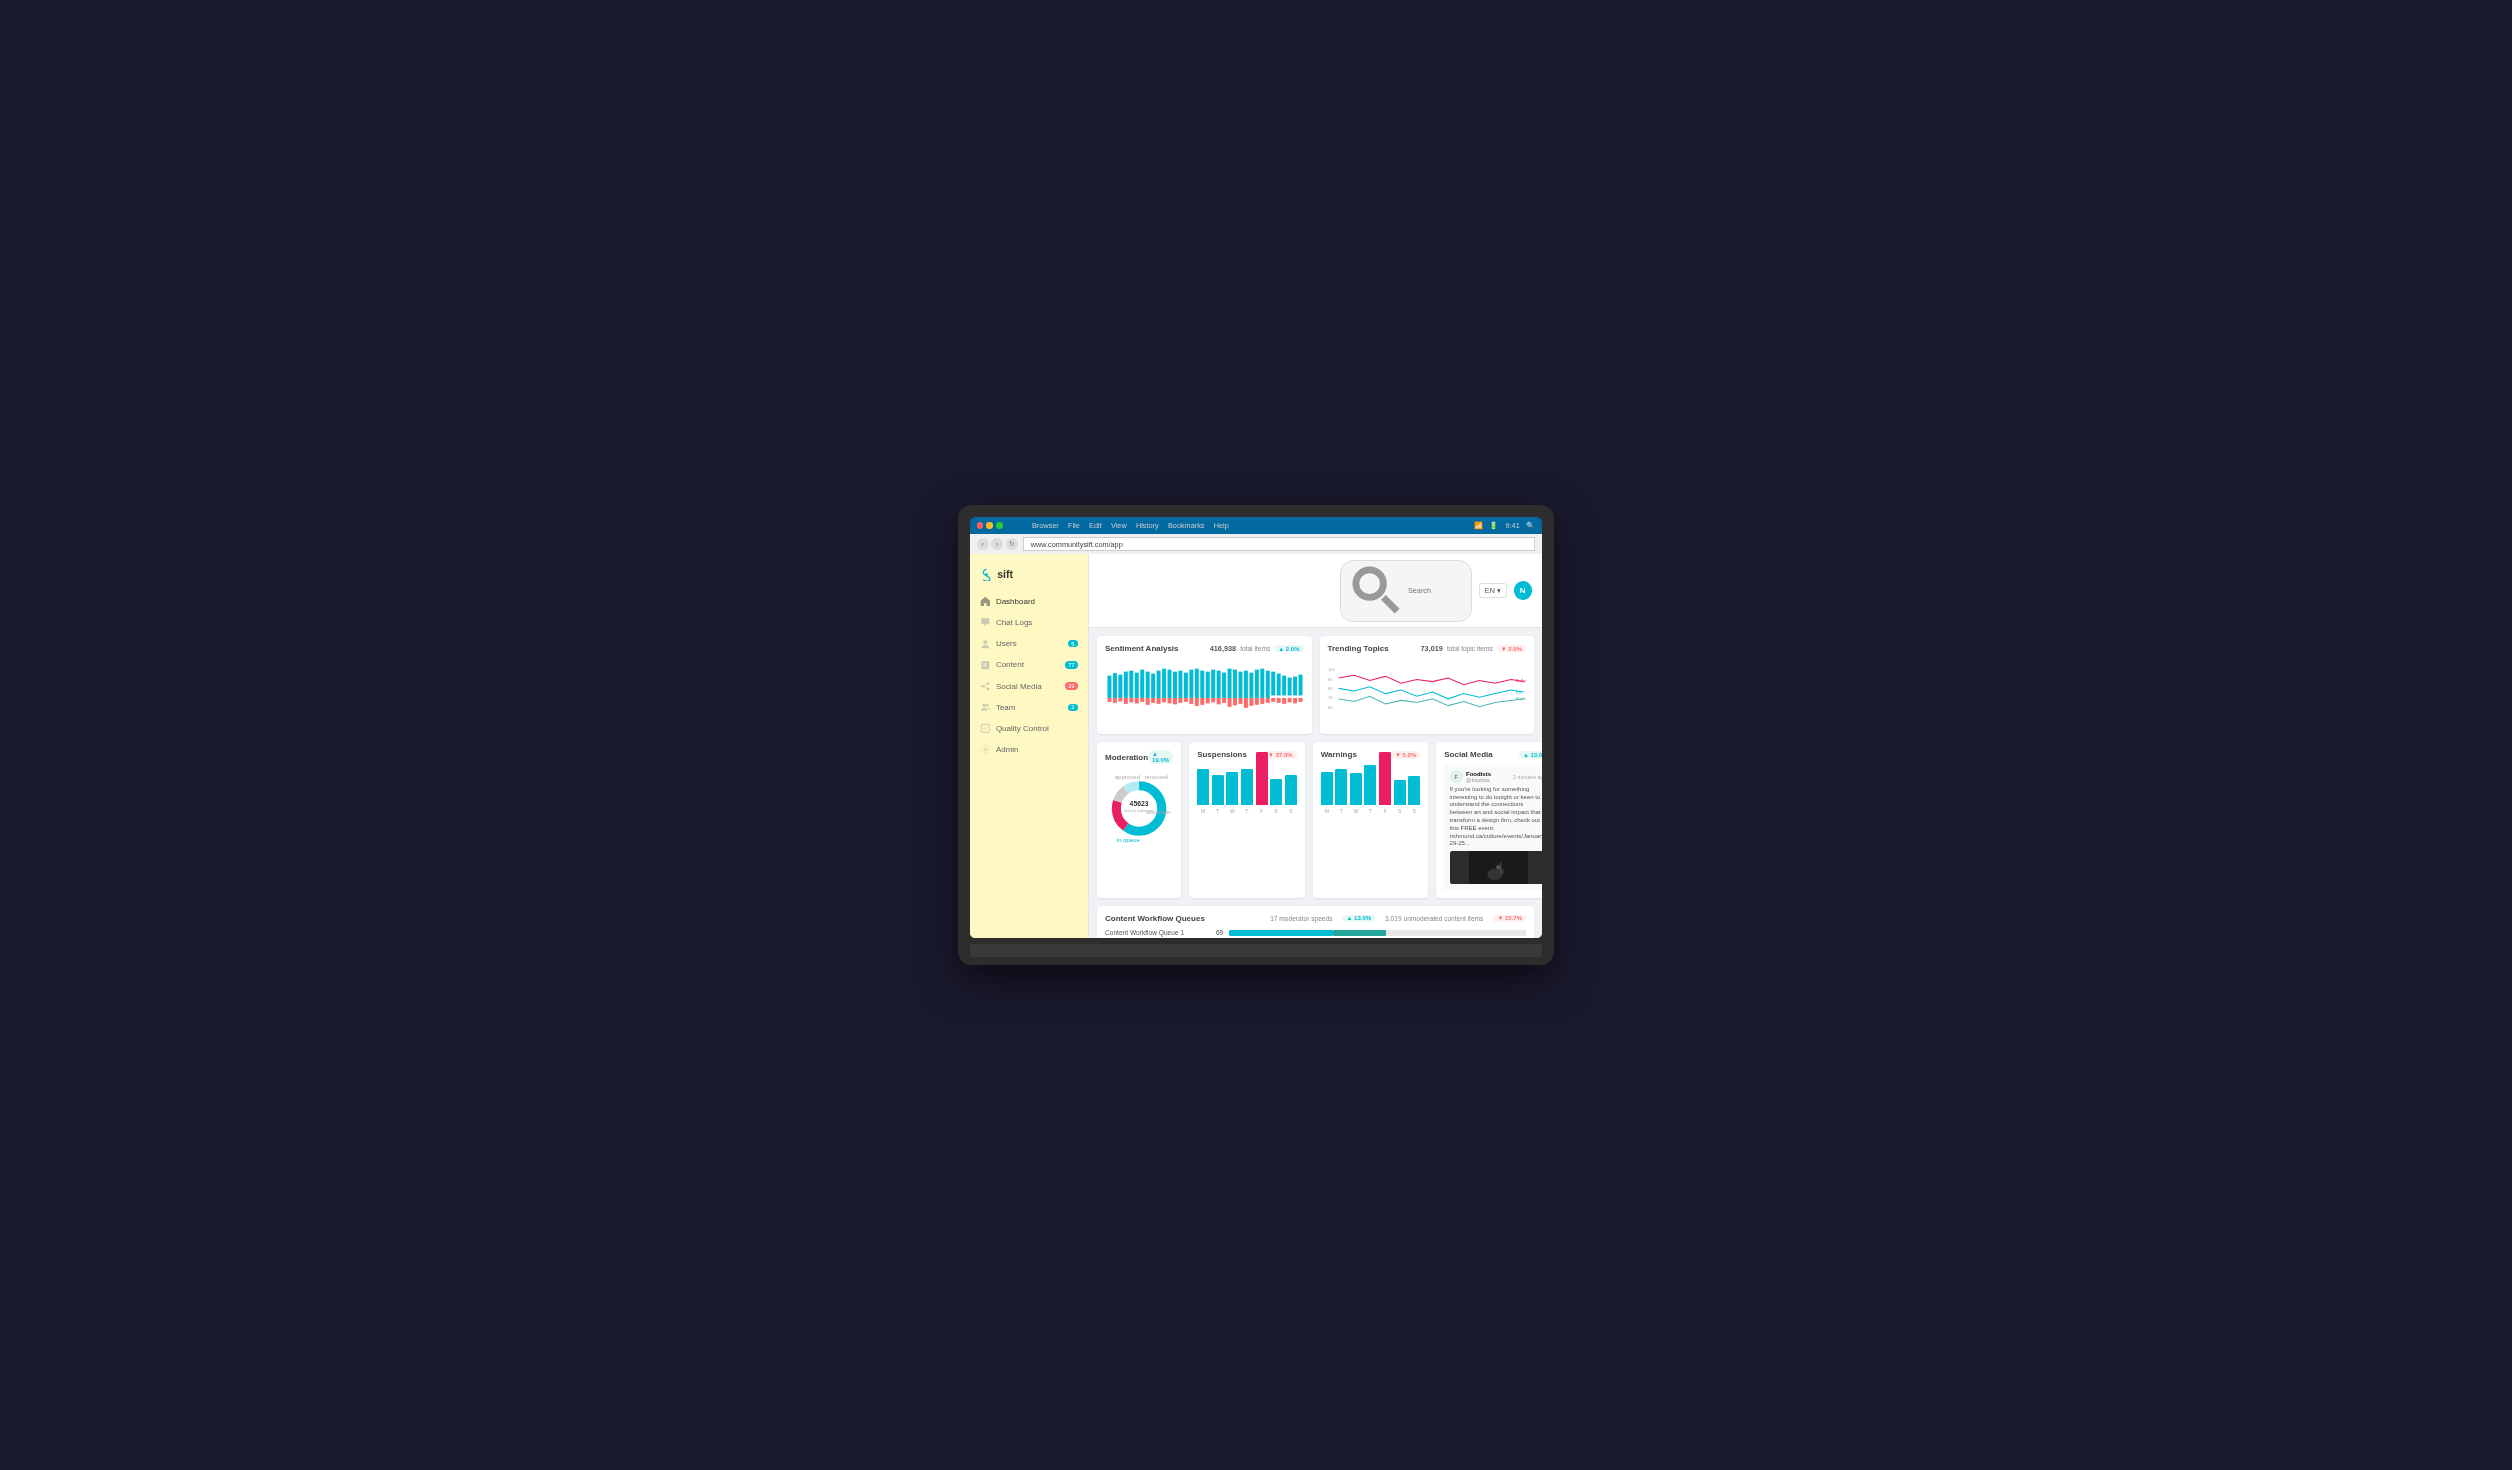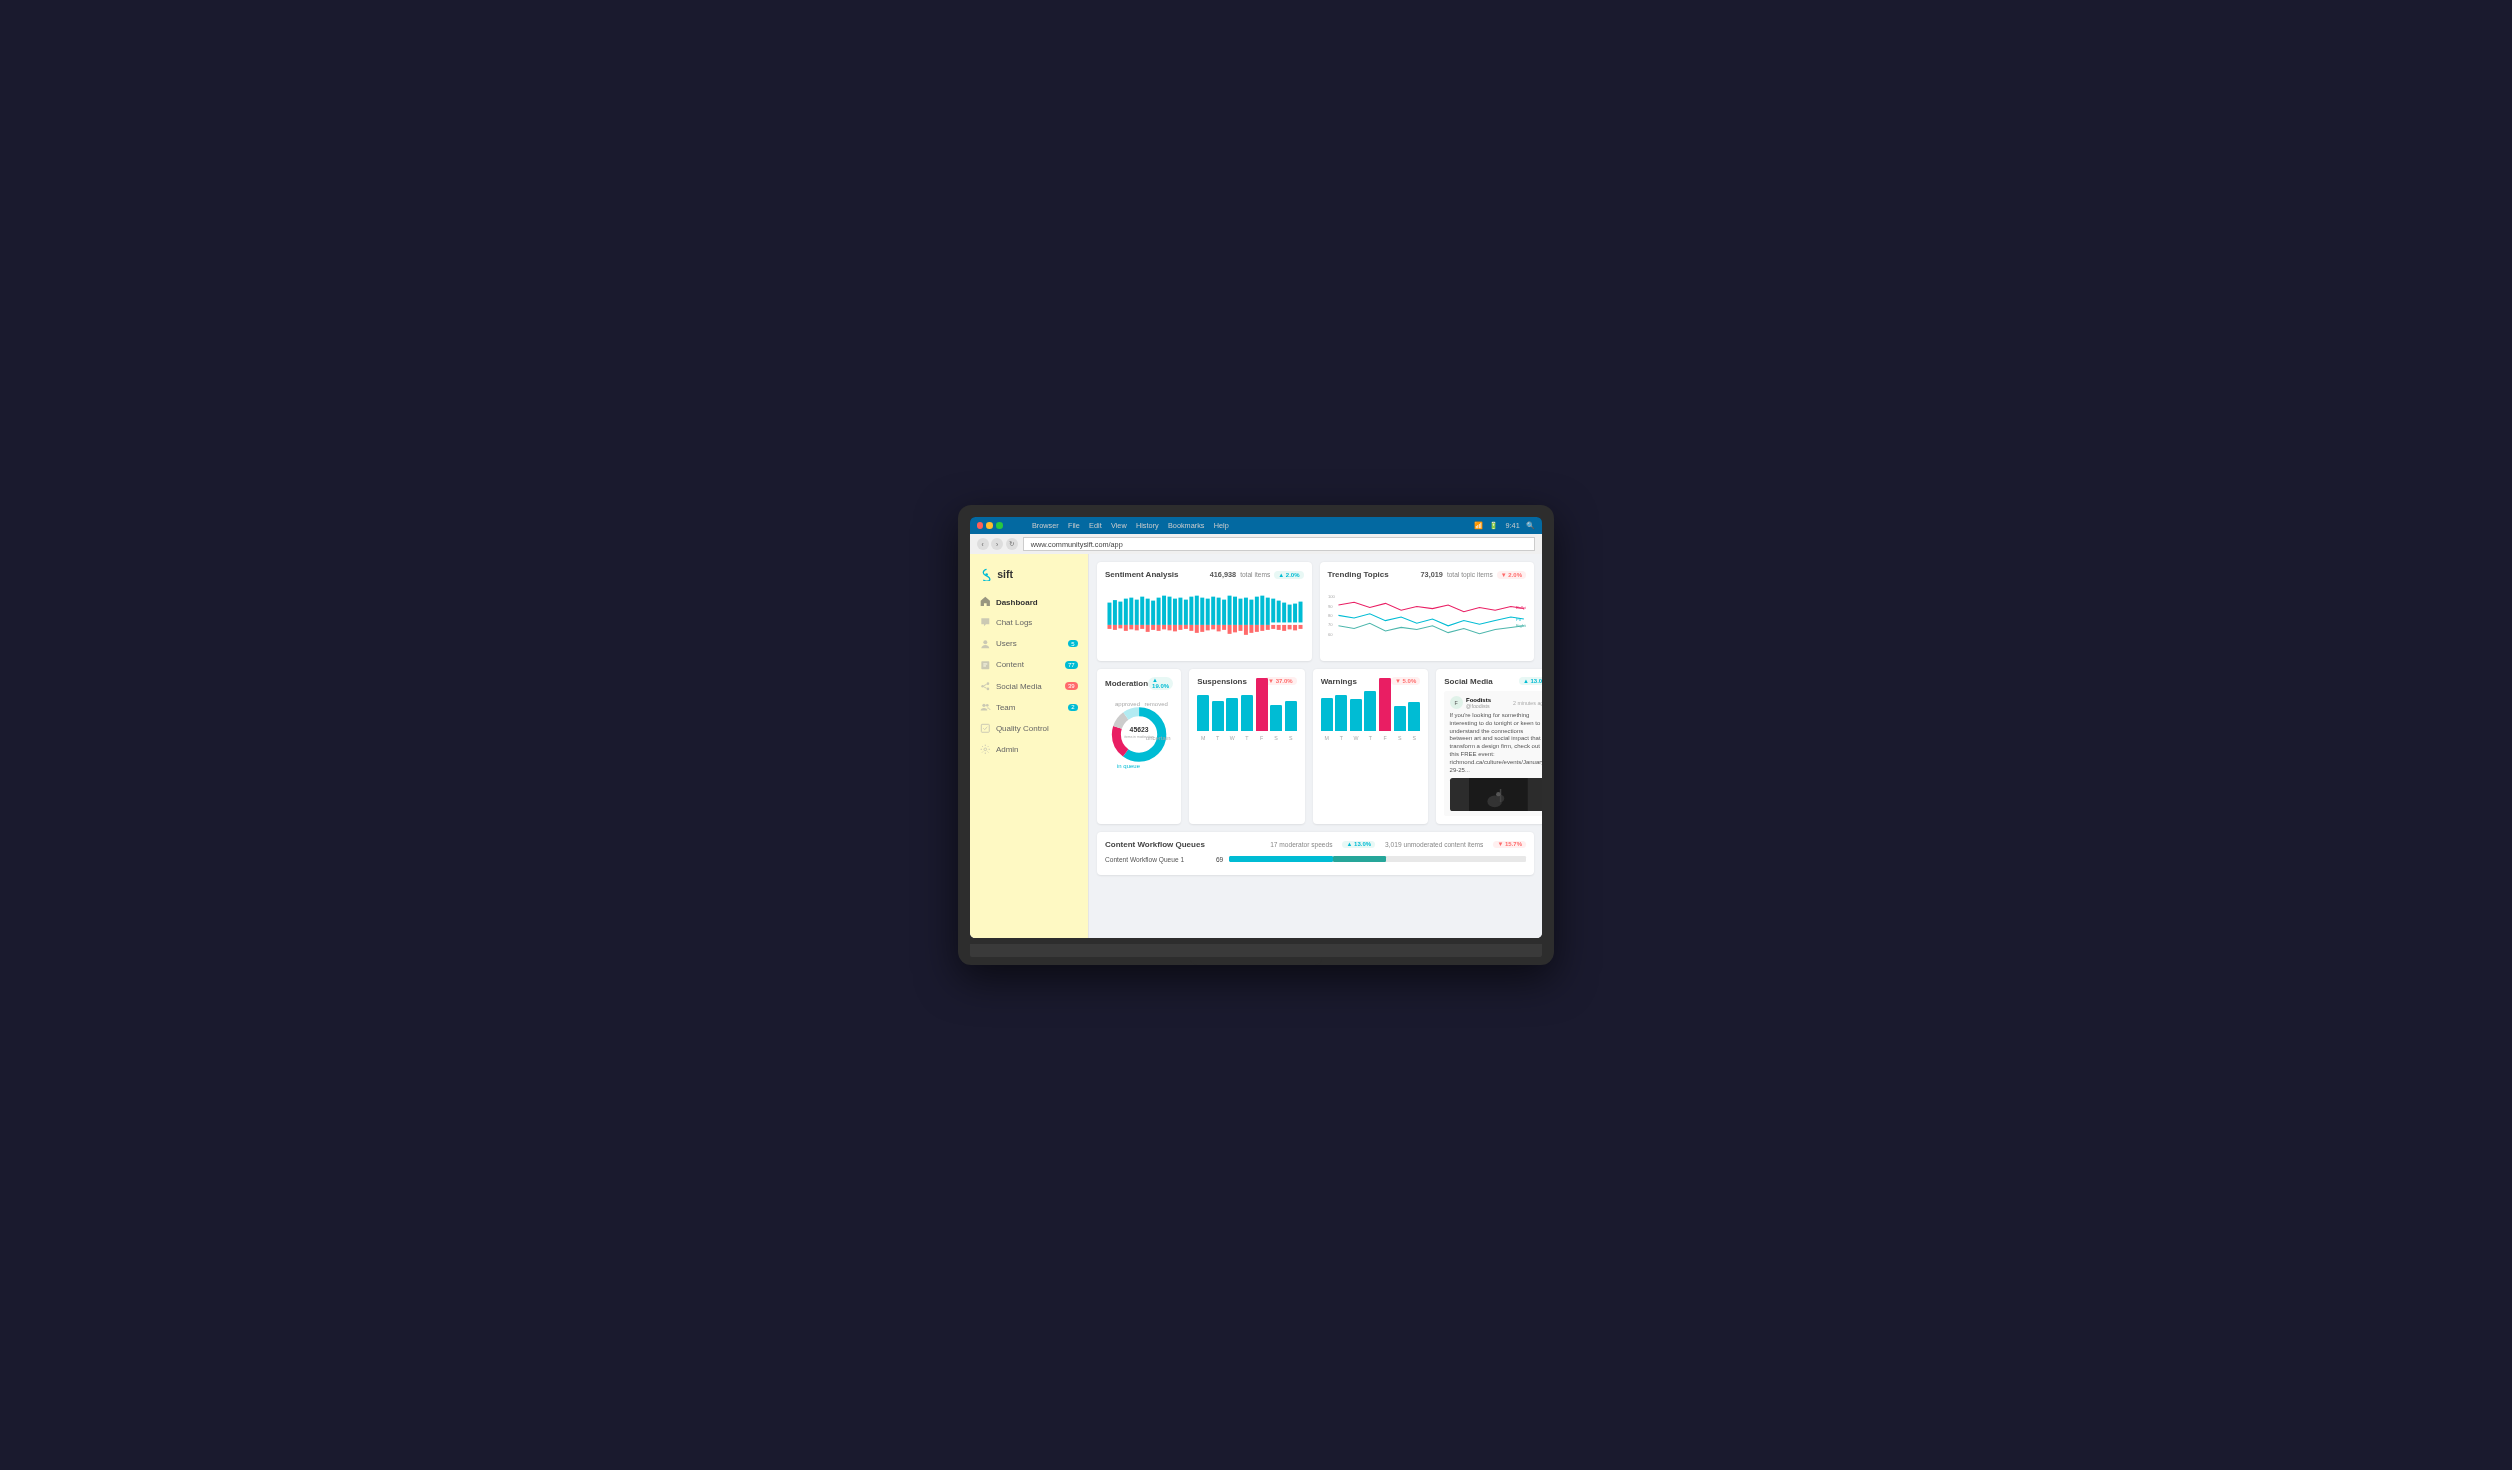--- a/index.html
+++ b/index.html
@@ -22,21 +22,21 @@
     .url-bar { flex: 1; background: white; border: 0.7px solid #ccc; border-radius: 0; padding: 1.3px 6.6px; font-size: 7.3px; color: #444; }
 
     .app-container { display: flex; background: #f5f5f5; height: 384px; }
 
     
     .sidebar { width: 119px; background: #fef9c3; border-right: 0.7px solid #e5e5e5; padding: 10px 0; flex-shrink: 0; }
     .sidebar-logo { padding: 3.3px 10px 10px; display: flex; align-items: center; gap: 4px; }
     .logo-icon { width: 13.2px; height: 13.2px; }
     .logo-text { font-size: 10.6px; font-weight: 600; color: #333; }
     .sidebar-item { display: flex; align-items: center; padding: 5.3px 10px; cursor: pointer; color: #666; font-size: 8px; gap: 5.3px; position: relative; }
-    .sidebar-item.active { color: #333; font-weight: 700; align-items: flex-end; }
+    .sidebar-item.active { color: #333; font-weight: 400; }
     .sidebar-item.active::left { border-left: 2px solid #00bcd4; }
     .sidebar-icon { width: 10.6px; height: 10.6px; opacity: 0.6; }
     .sidebar-badge { background: #00bcd4; color: white; border-radius: 6.6px; font-size: 6px; padding: 0.7px 3.3px; margin-left: auto; }
     .sidebar-badge.red { background: #ff6b6b; }
 
     
     .header { background: white; border-bottom: 0.7px solid #e5e5e5; padding: 5.3px 10px; display: flex; align-items: center; justify-content: flex-end; gap: 6.6px; }
     .search-box { display: flex; align-items: center; background: #f5f5f5; border: 0.7px solid #ddd; border-radius: 13.2px; padding: 2.6px 8px; gap: 4px; width: 132px; }
     .search-input { border: none; background: transparent; font-size: 7.3px; color: #666; outline: none; width: 100%; }
     .lang-btn { border: 0.7px solid #ddd; border-radius: 2.6px; padding: 2px 5.3px; font-size: 7.3px; color: #555; background: white; cursor: pointer; display: flex; align-items: center; gap: 2px; }
@@ -205,20 +205,34 @@
           <svg class="sidebar-icon" viewBox="0 0 16 16" fill="none" stroke="#aaa" stroke-width="1.5">
               <circle cx="8" cy="8" r="2"></circle>
               <path d="M8 1v2M8 13v2M1 8h2M13 8h2M3.2 3.2l1.4 1.4M11.4 11.4l1.4 1.4M3.2 12.8l1.4-1.4M11.4 4.6l1.4-1.4"></path>
             </svg>
           <span>Admin</span>
         </div>
       </div>
 
       <div style="flex:1; display:flex; flex-direction:column; overflow:hidden;">
 
+        <div class="header">
+          <div class="search-box">
+            <svg width="8" height="8" viewBox="0 0 16 16" fill="none" stroke="#999" stroke-width="2">
+                <circle cx="6" cy="6" r="4"></circle>
+                <line x1="10" y1="10" x2="14" y2="14"></line>
+              </svg>
+            <input class="search-input" type="text" placeholder="Search" style="">
+          </div>
+          <div class="lang-btn">
+            <span>EN</span>
+            <span>▾</span>
+          </div>
+          <div class="user-avatar">N</div>
+        </div>
 
         <div class="main-content">
 
           <div class="top-row">
 
             <div class="card">
               <div class="card-header">
                 <span class="card-title">Sentiment Analysis</span>
                 <div class="card-stats">
                   <span class="stat-num">416,938</span>

